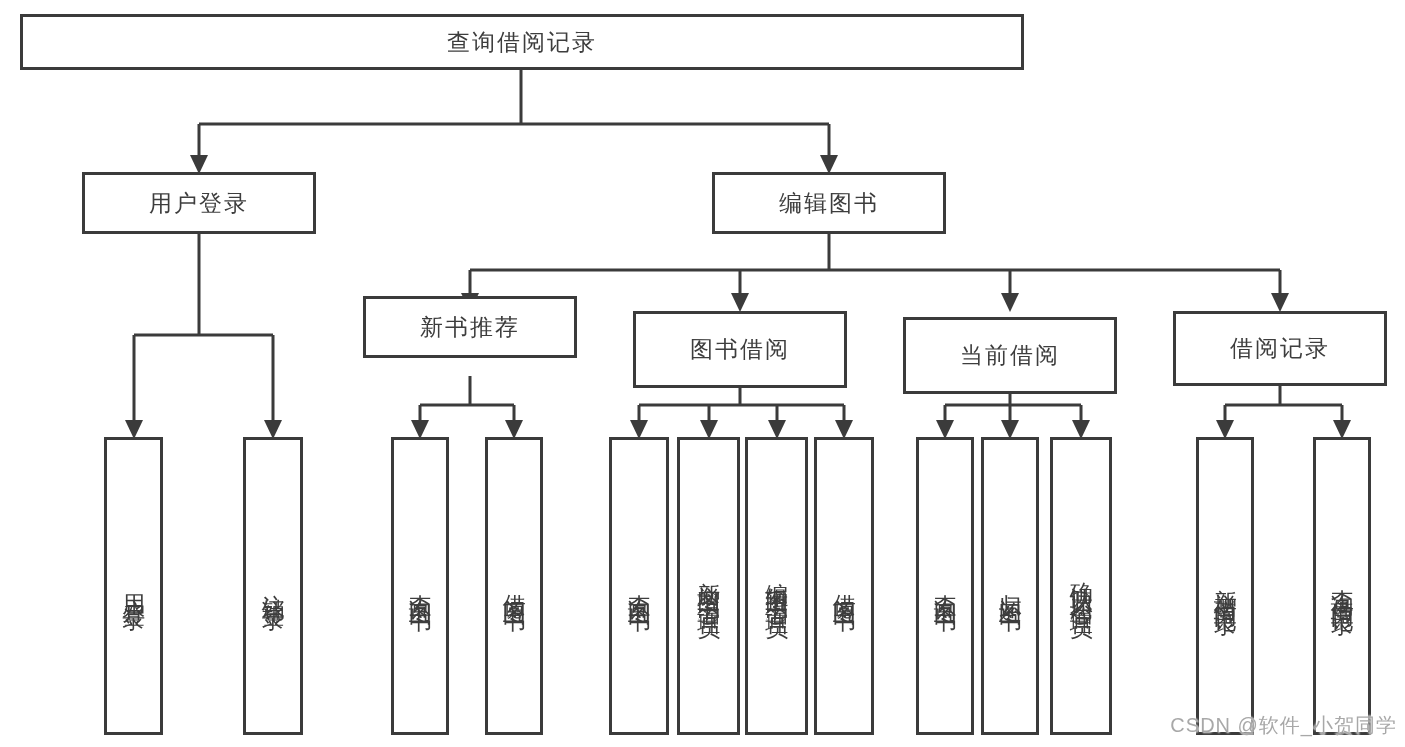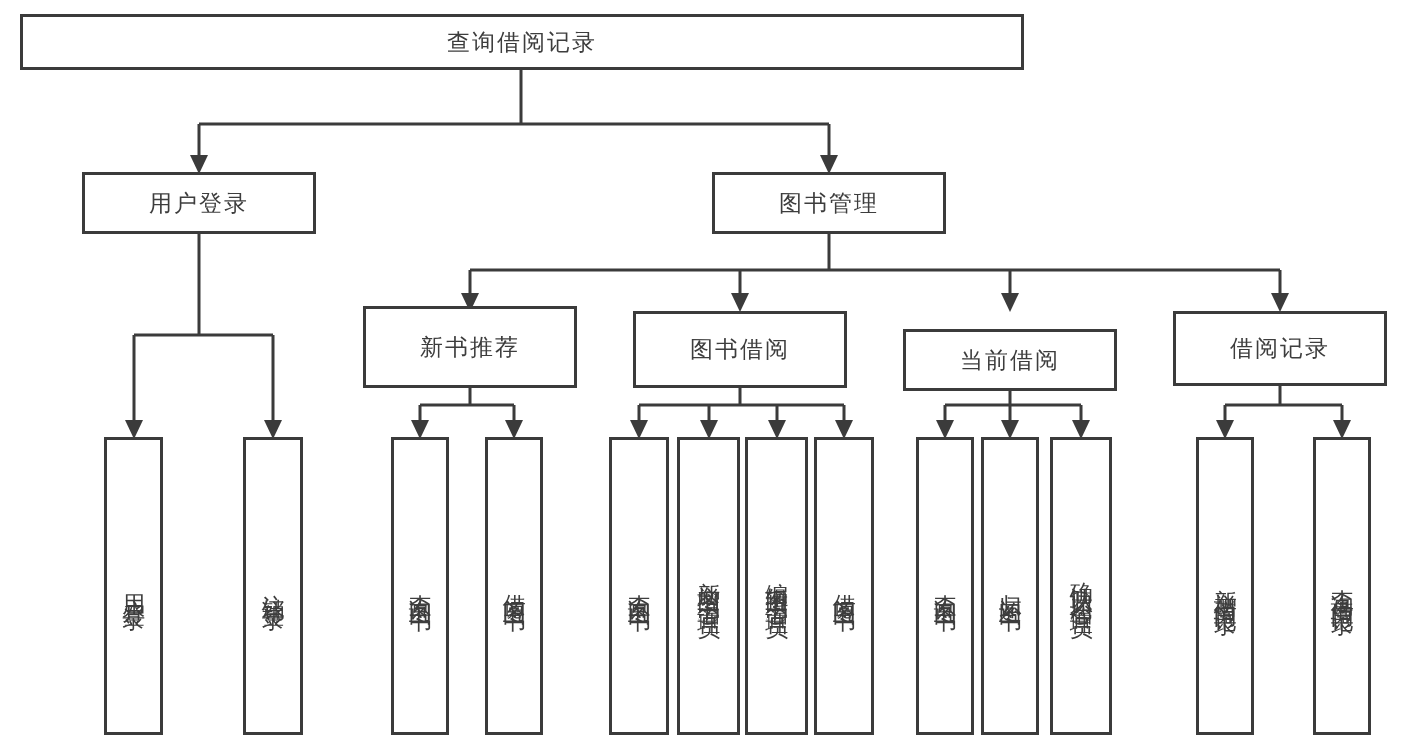--- a/index.html
+++ b/index.html
@@ -95,30 +95,30 @@
   </svg>
 
   <div class="box" style="left:20px;top:14px;width:1004px;height:56px">
     <span class="h-label">查询借阅记录</span>
   </div>
 
   <div class="box" style="left:82px;top:172px;width:234px;height:62px">
     <span class="h-label">用户登录</span>
   </div>
   <div class="box" style="left:712px;top:172px;width:234px;height:62px">
-    <span class="h-label">图书管理</span>
+    <span class="h-label">编辑图书</span>
   </div>
 
-  <div class="box" style="left:363px;top:306px;width:214px;height:82px">
+  <div class="box" style="left:363px;top:296px;width:214px;height:62px">
     <span class="h-label">新书推荐</span>
   </div>
   <div class="box" style="left:633px;top:311px;width:214px;height:77px">
     <span class="h-label">图书借阅</span>
   </div>
-  <div class="box" style="left:903px;top:329px;width:214px;height:62px">
+  <div class="box" style="left:903px;top:317px;width:214px;height:77px">
     <span class="h-label">当前借阅</span>
   </div>
   <div class="box" style="left:1173px;top:311px;width:214px;height:75px">
     <span class="h-label">借阅记录</span>
   </div>
 
   <div class="box" style="left:104px;top:437px;width:59px;height:298px">
     <span class="v-label">用户登录</span>
   </div>
   <div class="box" style="left:243px;top:437px;width:60px;height:298px">
@@ -155,14 +155,15 @@
     <span class="v-label">确认归还（管理员）</span>
   </div>
 
   <div class="box" style="left:1196px;top:437px;width:58px;height:298px">
     <span class="v-label">新增借阅记录</span>
   </div>
   <div class="box" style="left:1313px;top:437px;width:58px;height:298px">
     <span class="v-label">查询借阅记录</span>
   </div>
 
+  <div class="watermark">CSDN @软件_小贺同学</div>
 
 </div>
 
 </body></html>

